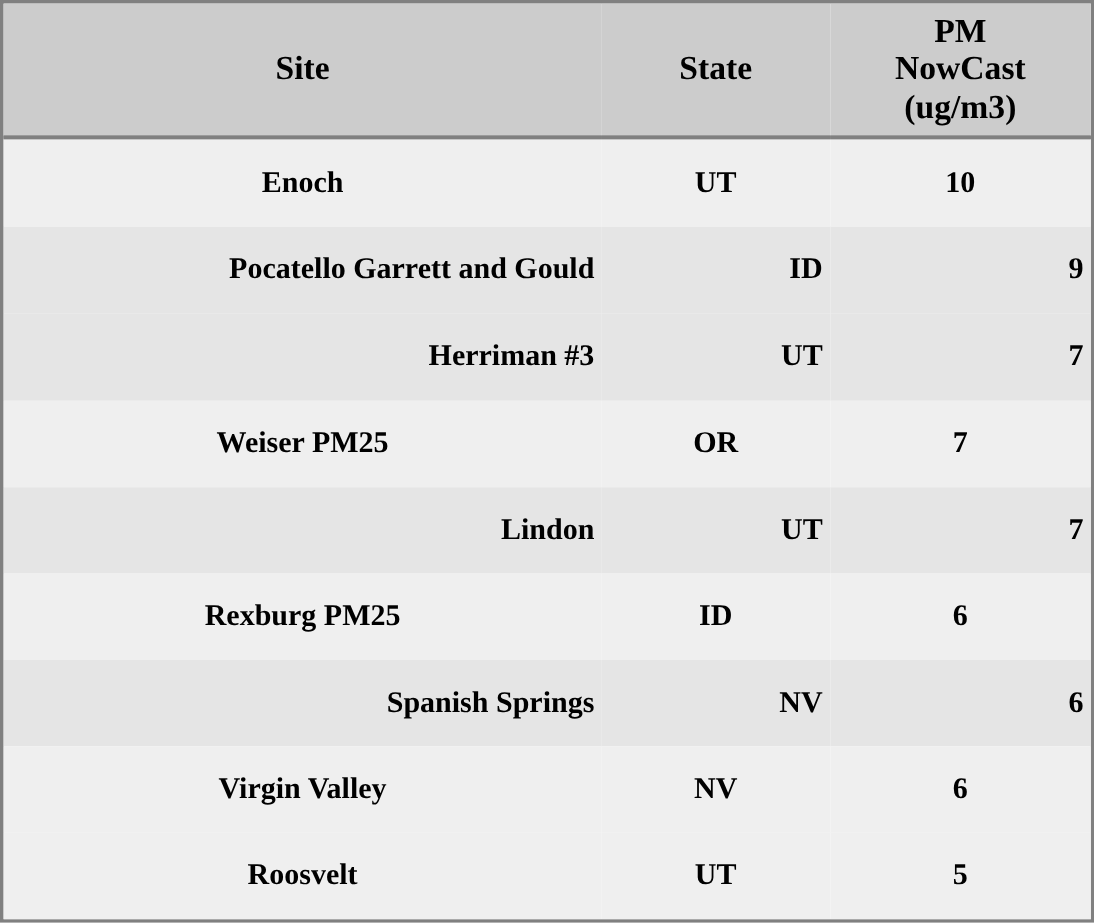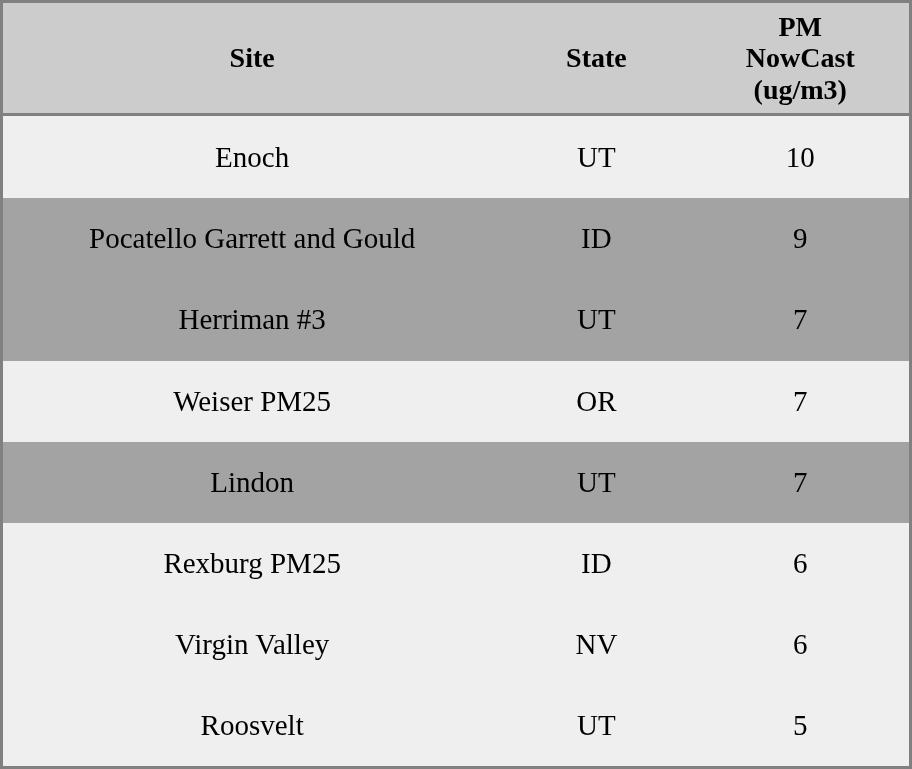--- a/index.html
+++ b/index.html
@@ -31,33 +31,34 @@
     font-weight: bold;
     font-size: 28px;
     color: #000000;
     text-align: center;
     vertical-align: middle;
     padding: 8px 6px;
     line-height: 1.12;
     border-bottom: 3px solid #808080;
   }
   tbody td {
-    font-size: 29px;
+    font-size: 25px;
     color: #000000;
     text-align: center;
     vertical-align: middle;
     padding: 6px 6px;
-    font-weight: normal;
+    font-weight: bold;
     border: none;
   }
   tbody tr.odd-row td {
     background: #efefef;
   }
   tbody tr.even-row td {
-    background: #a3a3a3;
+    background: #e5e5e5;
+    text-align: right;
   }
   col.col-site { width: 55%; }
   col.col-state { width: 21%; }
   col.col-pm { width: 24%; }
   .hdr-line { display: block; }
 </style>
 </head>
 <body>
 
 <div class="table-wrap">
@@ -106,20 +107,25 @@
       <tr class="even-row">
         <td>Lindon</td>
         <td>UT</td>
         <td>7</td>
       </tr>
       <tr class="odd-row">
         <td>Rexburg PM25</td>
         <td>ID</td>
         <td>6</td>
       </tr>
+      <tr class="even-row">
+        <td>Spanish Springs</td>
+        <td>NV</td>
+        <td>6</td>
+      </tr>
       <tr class="odd-row">
         <td>Virgin Valley</td>
         <td>NV</td>
         <td>6</td>
       </tr>
       <tr class="odd-row">
         <td>Roosvelt</td>
         <td>UT</td>
         <td>5</td>
       </tr>

